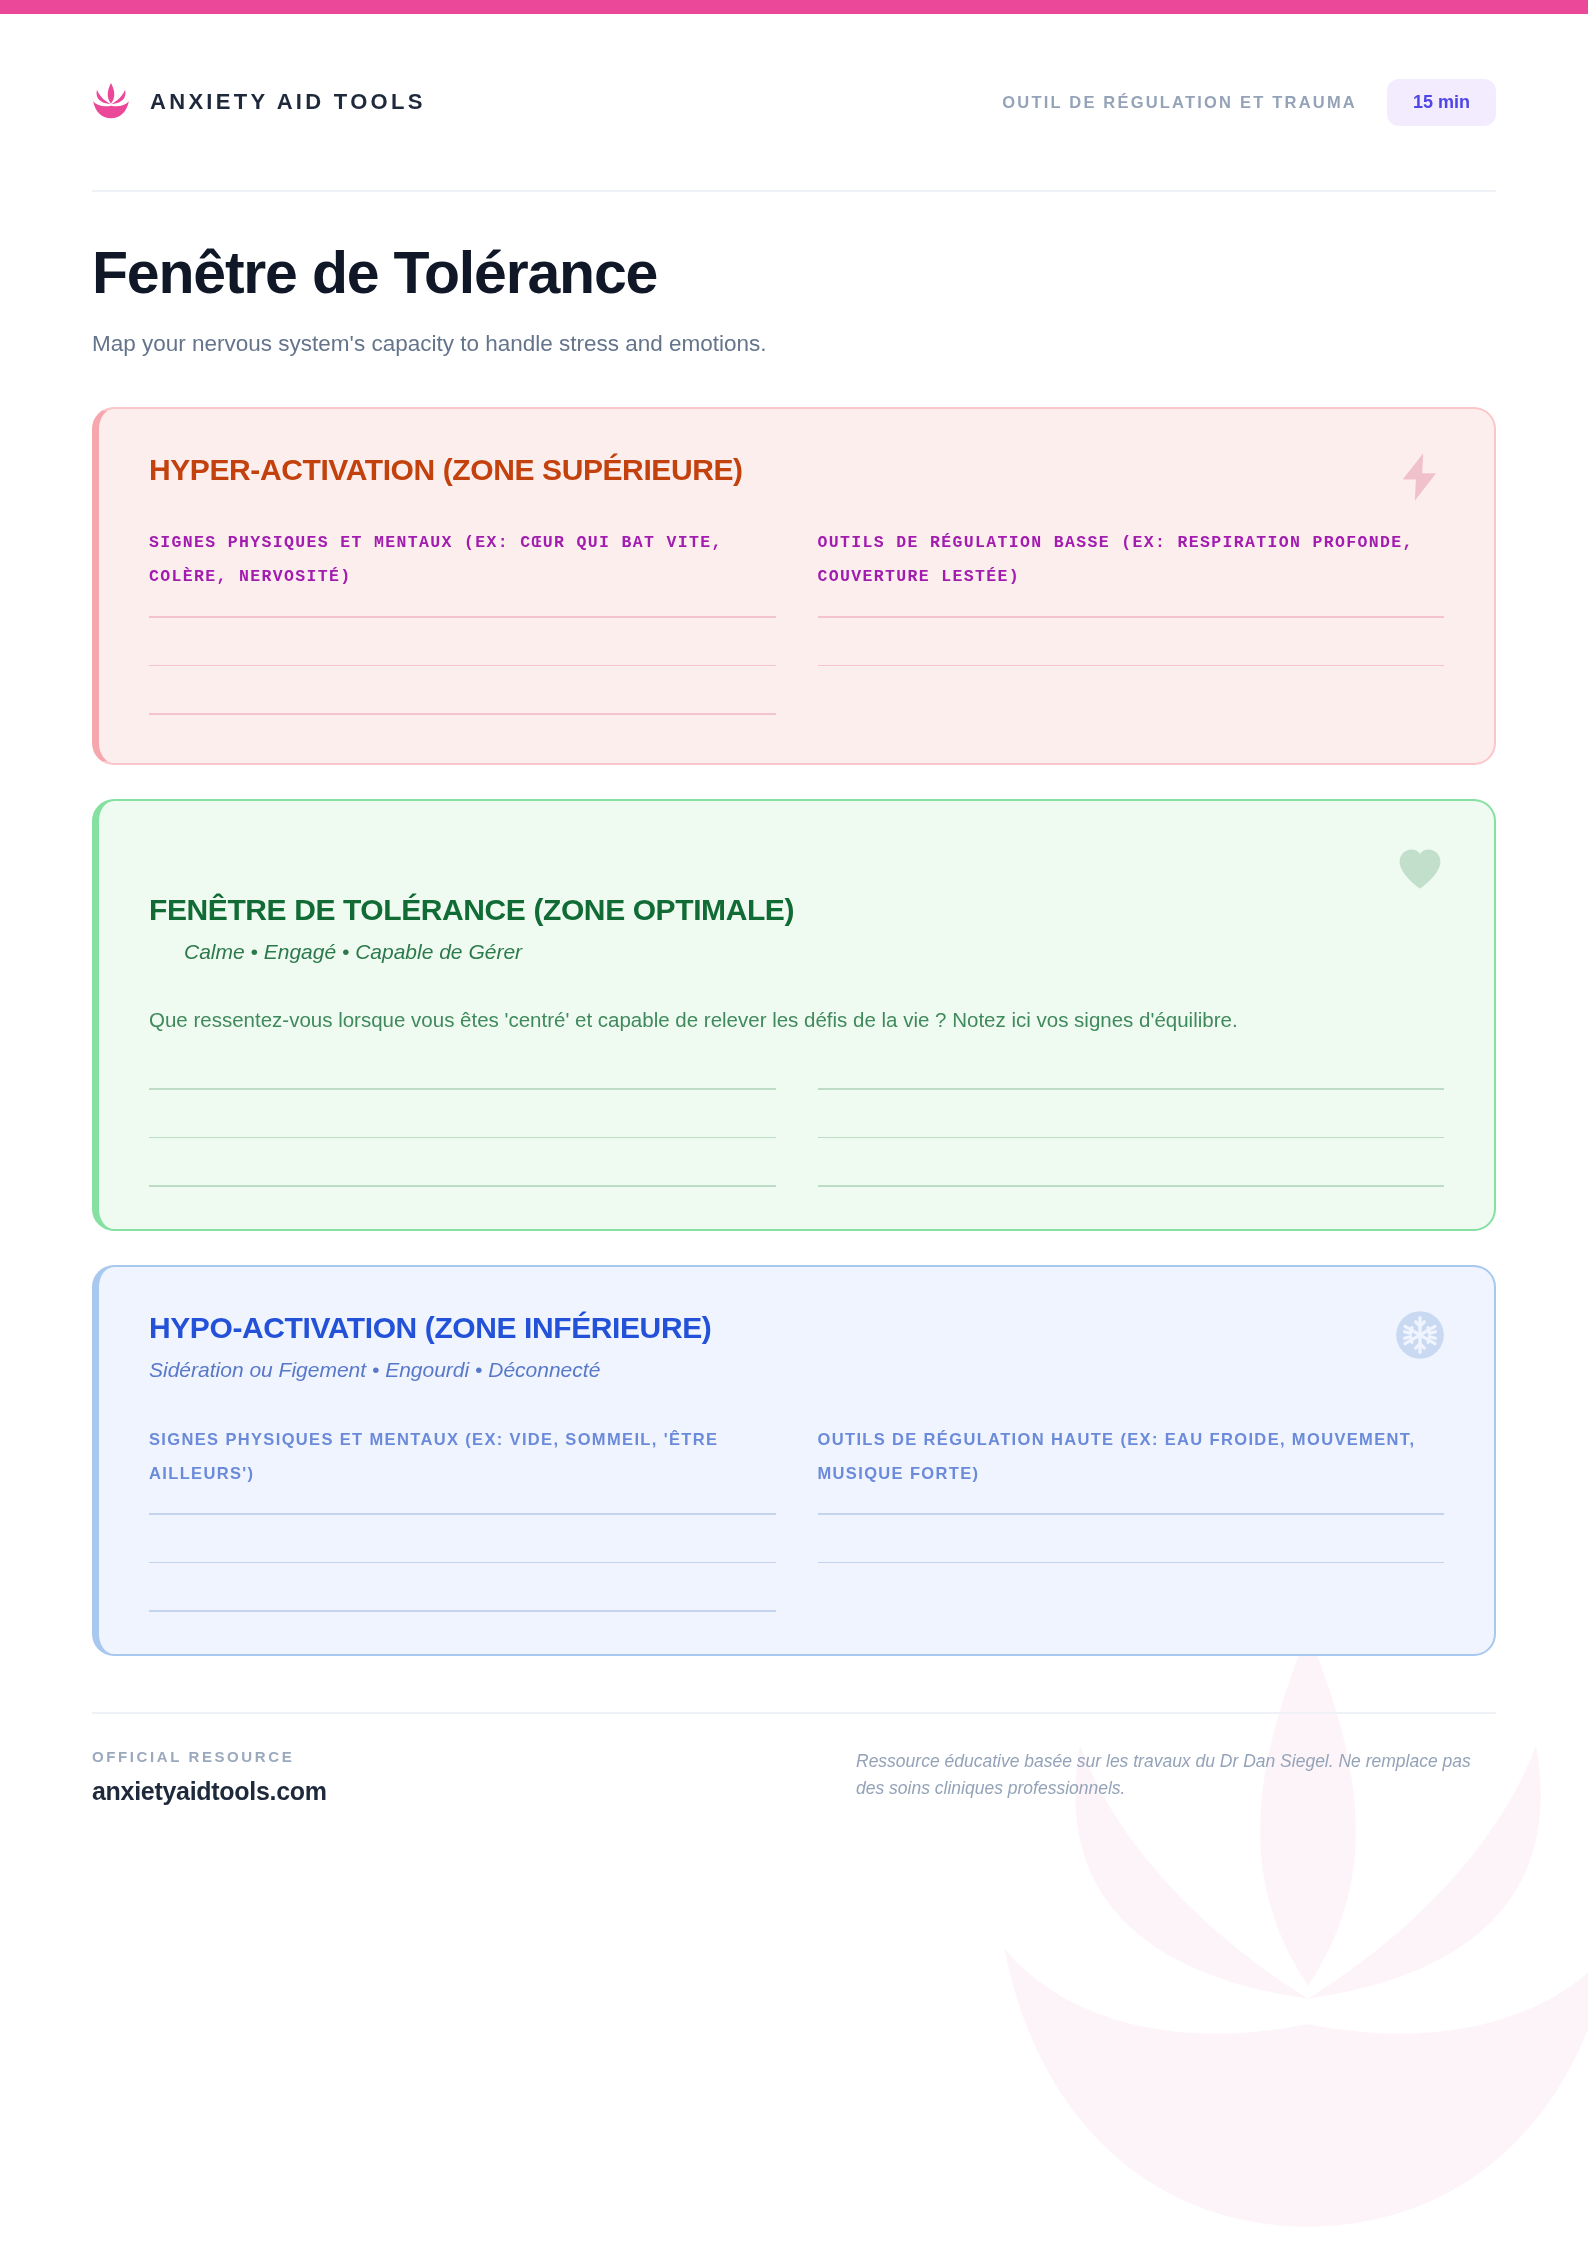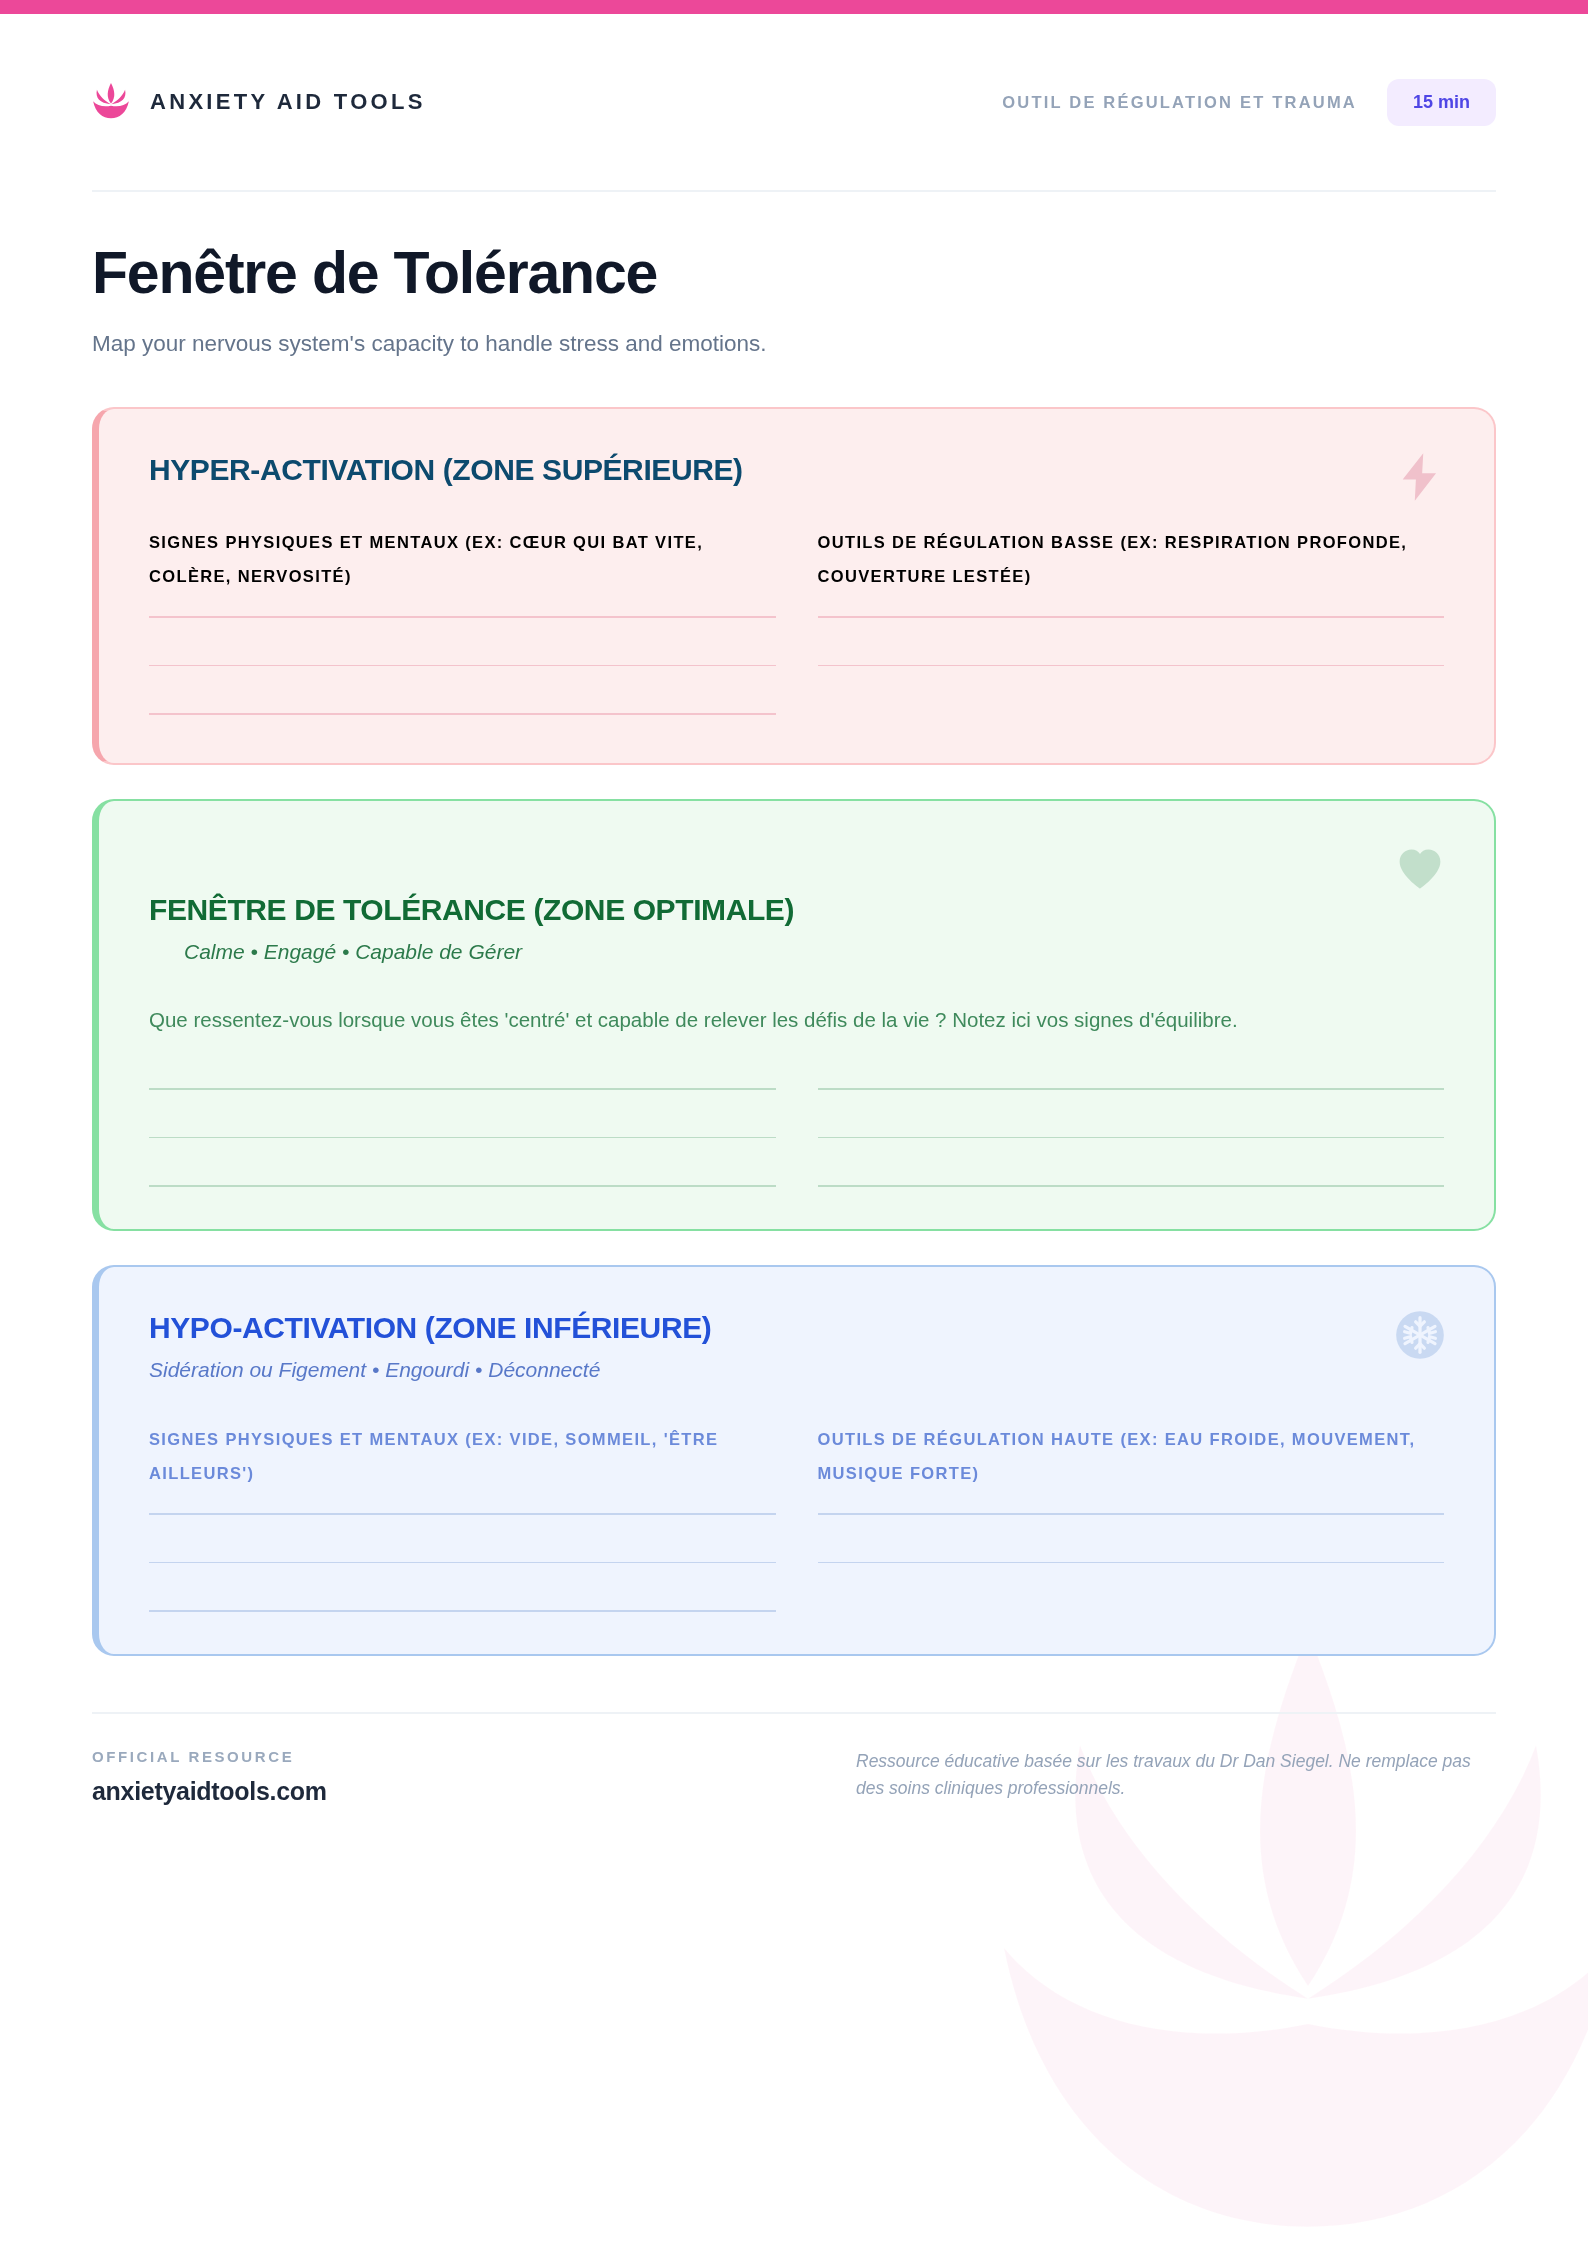--- a/index.html
+++ b/index.html
@@ -145,21 +145,21 @@
     border-left: 7px solid #a9c8ef;
     min-height: 358px;
   }
 
   .zone-title {
     font-size: 30px;
     font-weight: bold;
     letter-spacing: -0.4px;
     line-height: 1.1;
   }
-  .hyper .zone-title  { color: #0c4a6e; }
+  .hyper .zone-title  { color: #c2410c; }
   .window .zone-title { color: #116b35; margin-top: 48px; }
   .hypo .zone-title   { color: #2351d8; }
 
   .zone-sub {
     font-style: italic;
     font-size: 21px;
     margin-top: 12px;
     line-height: 1.3;
   }
   .hyper .zone-sub  { color: #c26f86; }
@@ -191,21 +191,21 @@
   .zone-cols.tight { margin-top: 32px; }
 
   .col-label {
     font-size: 16.5px;
     font-weight: bold;
     letter-spacing: 1.35px;
     line-height: 2.05;
     text-transform: uppercase;
     min-height: 68px;
   }
-  .hyper .col-label { color: #000000; }
+  .hyper .col-label { color: #a21caf; font-family: Liberation Mono, monospace; }
   .hypo .col-label  { color: #6b8ada; }
 
   .lines { margin-top: 22px; }
   .write-line {
     height: 1.5px;
     margin-bottom: 47px;
   }
   .hyper .write-line  { background: #f4c3cc; }
   .window .write-line { background: #bcdcc6; }
   .hypo .write-line   { background: #c4d4ef; }

